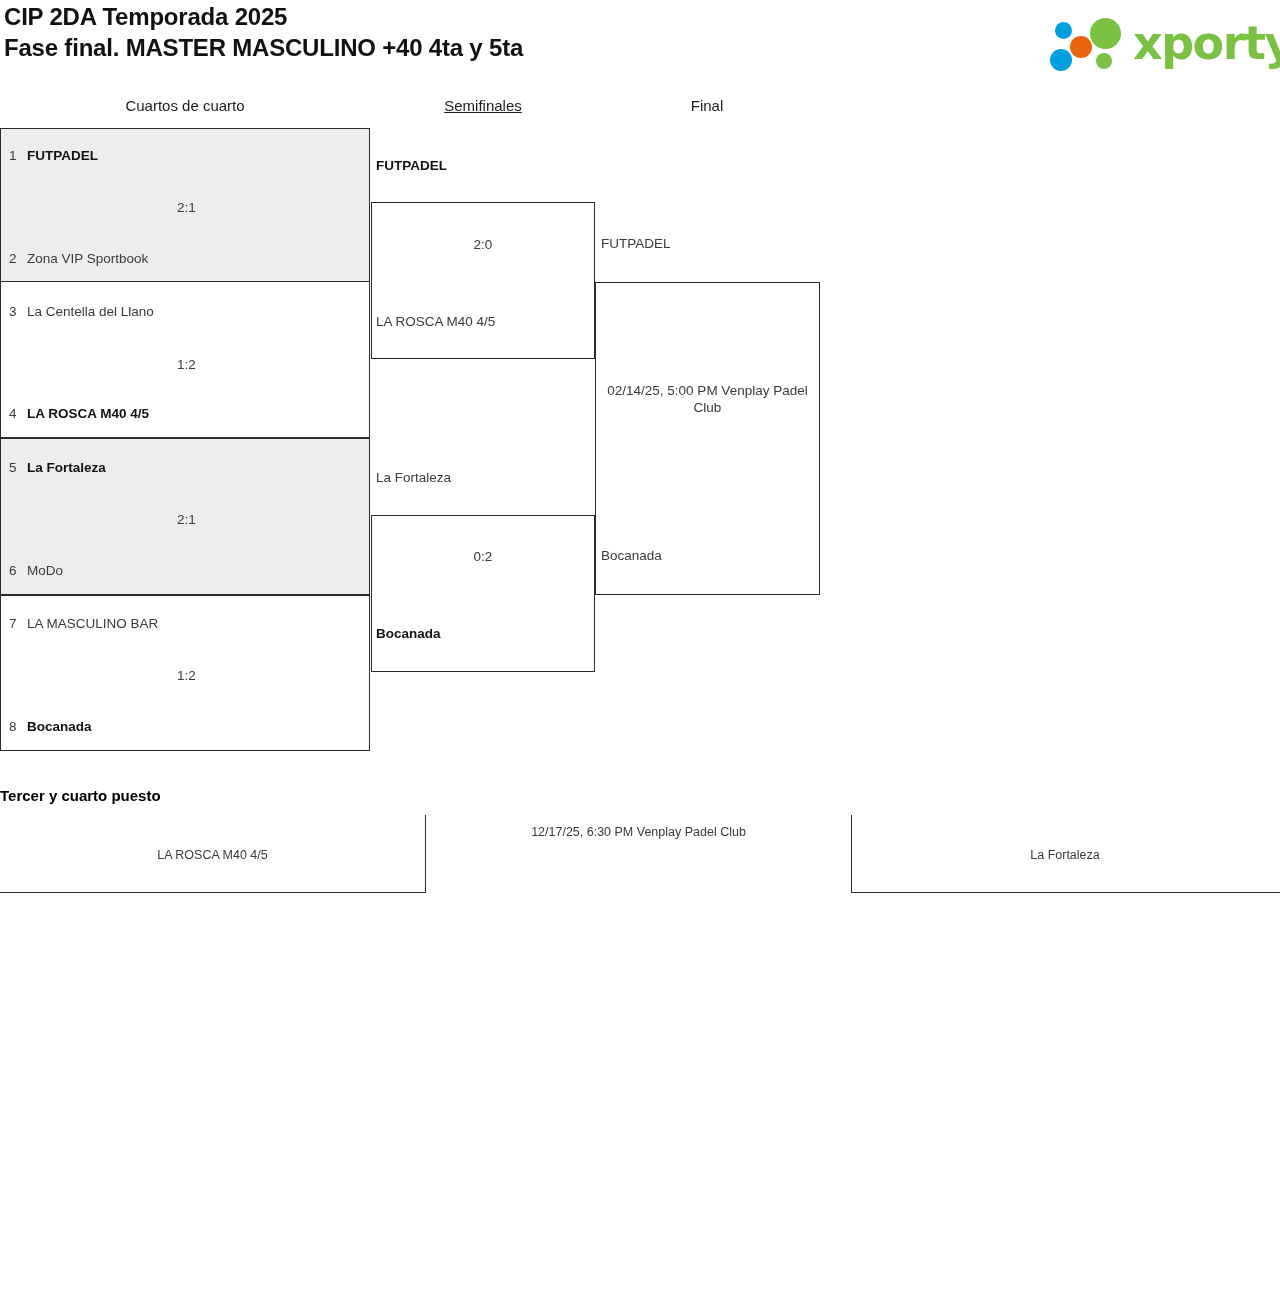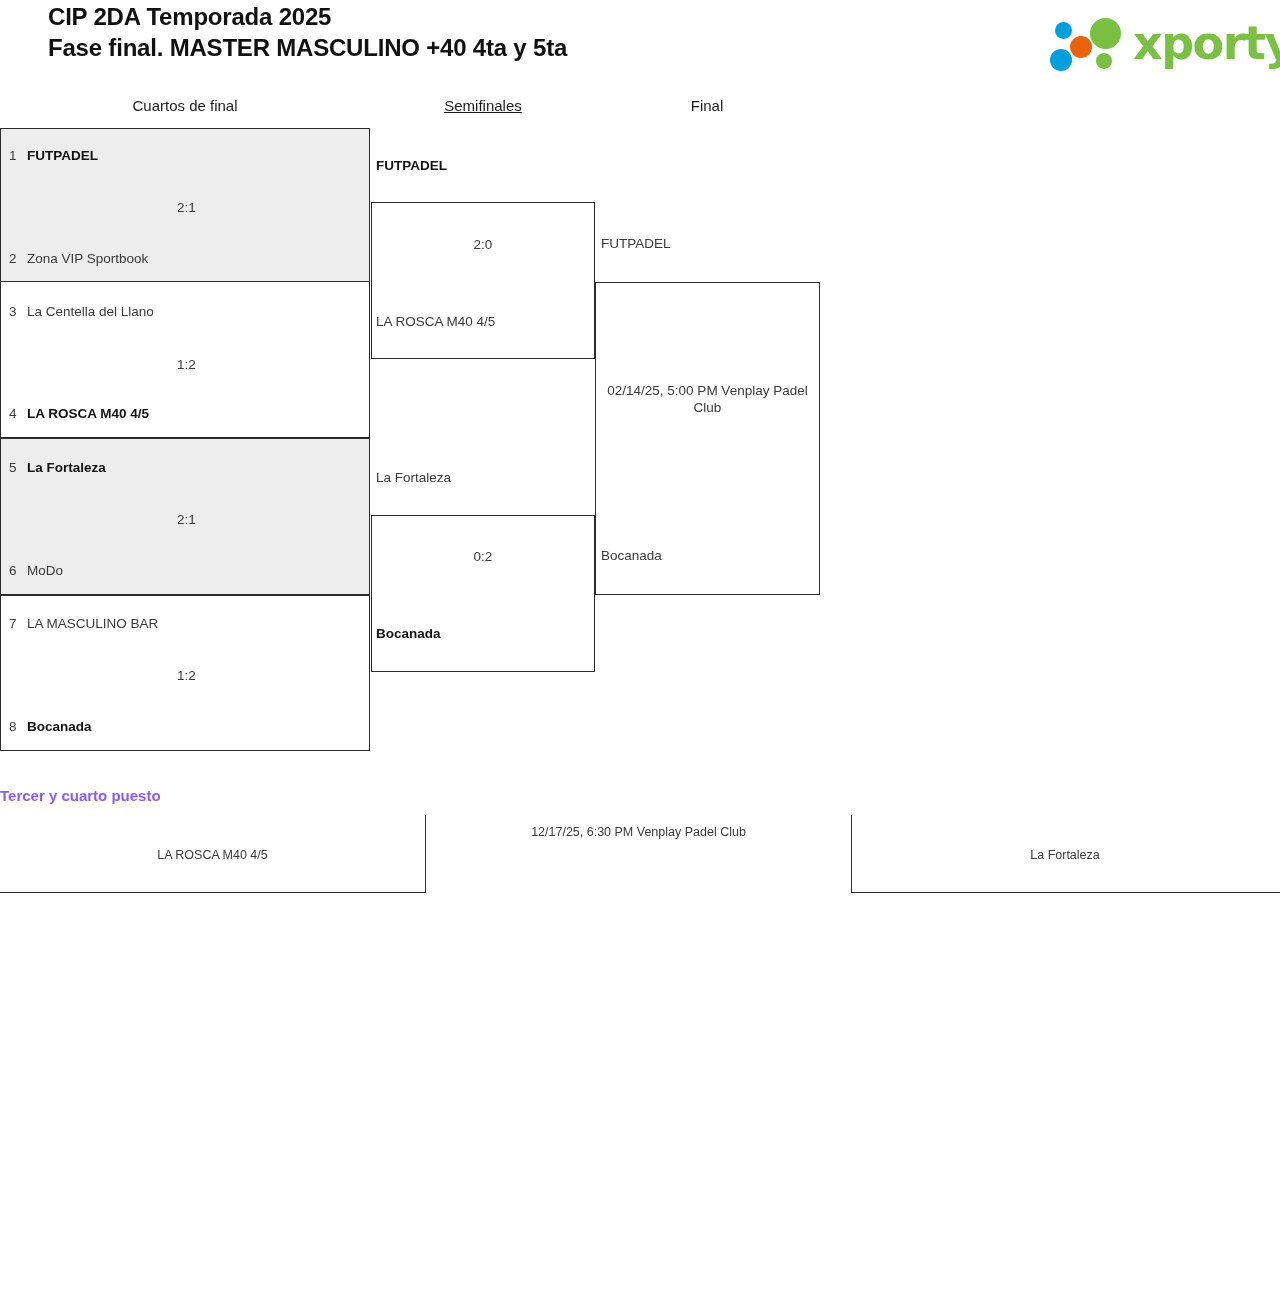--- a/index.html
+++ b/index.html
@@ -4,21 +4,21 @@
 <style>
   html,body{margin:0;padding:0;}
   body{
     width:1280px;height:1315px;position:relative;background:#ffffff;
     font-family:"Liberation Sans","DejaVu Sans",sans-serif;
     color:#1c1c1c;-webkit-font-smoothing:antialiased;
   }
   .abs{position:absolute;}
 
   
-  #title{left:4px;top:2px;width:900px;font-size:24px;font-weight:700;line-height:1.28;letter-spacing:-0.2px;color:#111;margin-left:44px;}
+  #title{left:4px;top:2px;width:900px;font-size:24px;font-weight:700;line-height:1.28;letter-spacing:-0.2px;color:#111;}
   #title .l2{display:block;}
 
   
   #logo{left:1043px;top:13px;width:232px;height:62px;}
   #logo .dot{position:absolute;border-radius:50%;}
   #logo .word{position:absolute;left:90px;top:-1px;font-size:46px;font-weight:700;color:#7ac143;letter-spacing:-1.5px;line-height:62px;font-family:"DejaVu Sans",sans-serif;}
 
   
   .round-head{font-size:15px;color:#1c1c1c;text-align:center;top:97px;}
   #rh-qf{left:35px;width:300px;}
@@ -39,21 +39,21 @@
   .sf-label{left:376px;font-size:13.5px;color:#3a3a3a;white-space:nowrap;}
   .sf-label.win{font-weight:700;color:#121212;}
   .sf-score{left:371px;width:224px;text-align:center;font-size:13.5px;color:#3a3a3a;}
 
   
   #finalbox{left:595px;top:282px;width:225px;height:313px;box-sizing:border-box;border:1px solid #2b2b2b;background:#fff;}
   .f-label{left:601px;font-size:13.5px;color:#3a3a3a;white-space:nowrap;}
   #f-meta{left:600px;top:383px;width:215px;text-align:center;font-size:13.5px;color:#3a3a3a;line-height:1.25;}
 
   
-  #tp-title{left:0px;top:787px;font-size:15px;font-weight:700;color:#8b5cf6;}
+  #tp-title{left:0px;top:787px;font-size:15px;font-weight:700;color:#000000;}
   .tpbox{box-sizing:border-box;border:1px solid #2b2b2b;background:#fff;top:815px;height:78px;}
   #tp-left{left:-1px;width:427px;border-top:none;border-left:none;}
   #tp-right{left:851px;width:430px;border-top:none;border-right:none;}
   .tp-team{top:848px;font-size:12.5px;color:#3a3a3a;text-align:center;}
   #tp-team-left{left:0px;width:425px;}
   #tp-team-right{left:851px;width:428px;}
   #tp-meta{left:426px;top:825px;width:425px;text-align:center;font-size:12.5px;color:#3a3a3a;}
 </style>
 </head>
 <body>
@@ -65,21 +65,21 @@
 
 <div class="abs" id="logo">
   <span class="dot" style="left:12px;top:9px;width:17px;height:17px;background:#00a0df;"></span>
   <span class="dot" style="left:27px;top:23px;width:22px;height:22px;background:#e8650d;"></span>
   <span class="dot" style="left:7px;top:36px;width:22px;height:22px;background:#00a0df;"></span>
   <span class="dot" style="left:47px;top:5px;width:31px;height:31px;background:#7ac143;"></span>
   <span class="dot" style="left:53px;top:40px;width:16px;height:16px;background:#7ac143;"></span>
   <span class="word">xporty</span>
 </div>
 
-<div class="abs round-head" id="rh-qf">Cuartos de final</div>
+<div class="abs round-head" id="rh-qf">Cuartos de cuarto</div>
 <div class="abs round-head" id="rh-sf">Semifinales</div>
 <div class="abs round-head" id="rh-f">Final</div>
 
 <div class="abs qf gray" style="top:128px;height:154px;">
   <span class="seed" style="top:19px;">1</span>
   <span class="team win" style="top:19px;">FUTPADEL</span>
   <span class="score" style="top:71px;">2:1</span>
   <span class="seed" style="top:122px;">2</span>
   <span class="team" style="top:122px;">Zona VIP Sportbook</span>
 </div>

